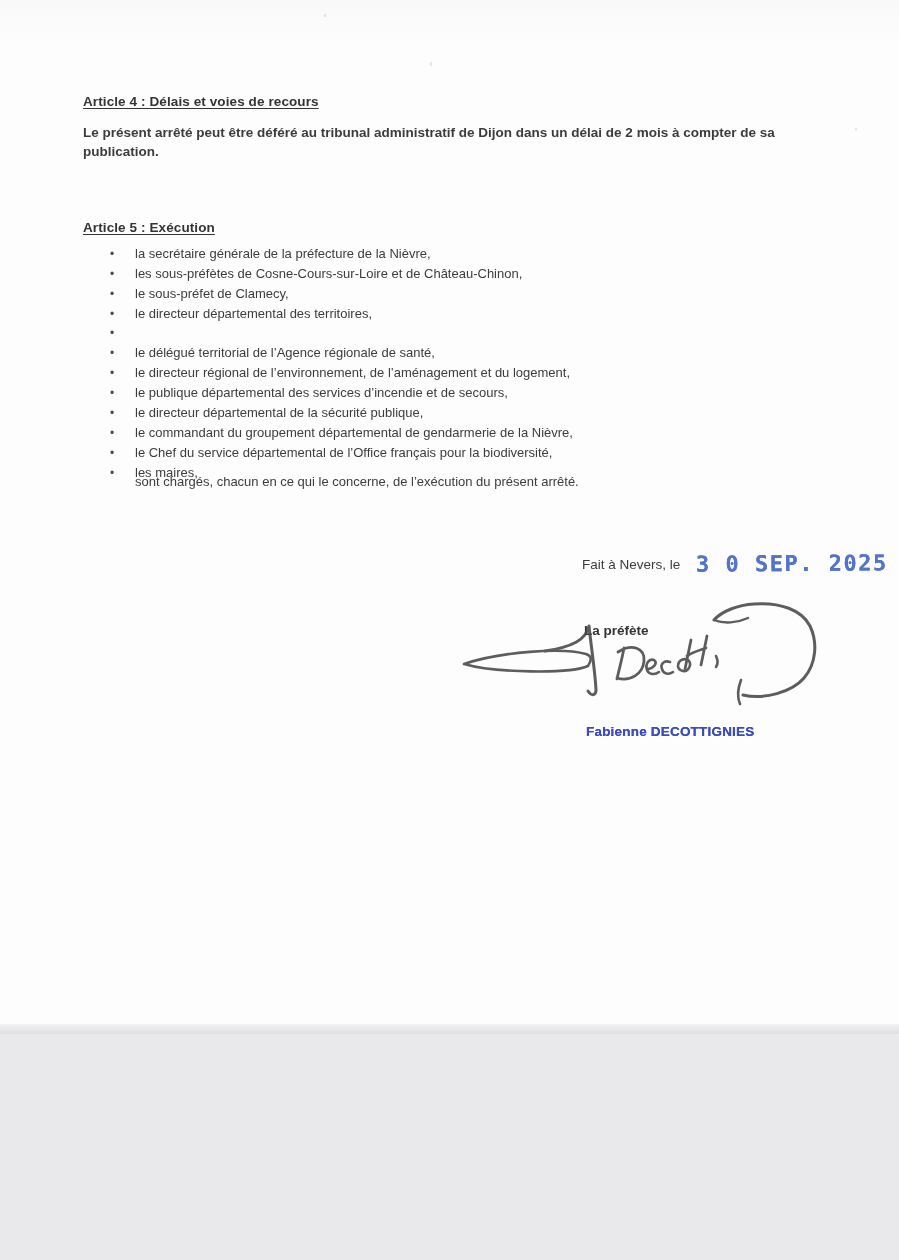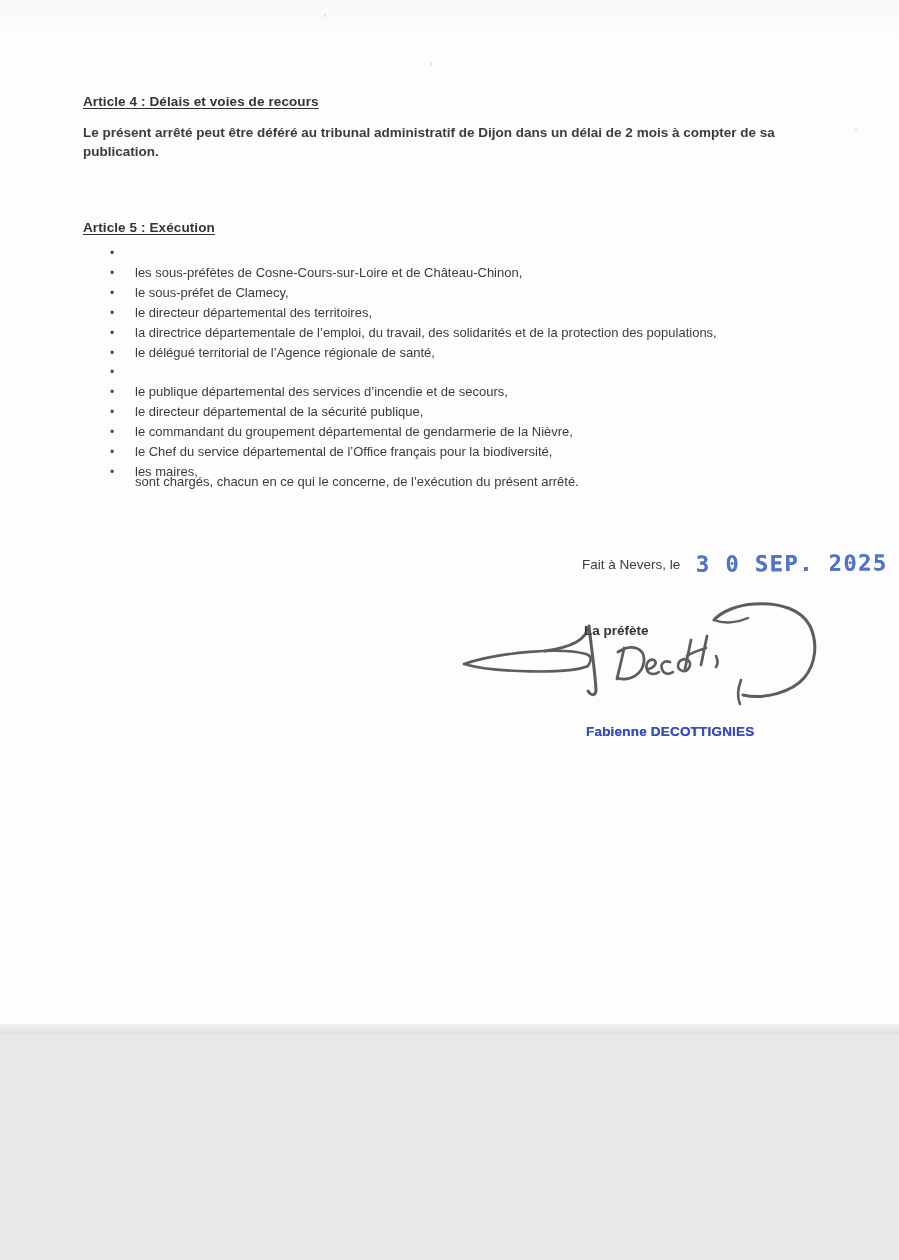--- a/index.html
+++ b/index.html
@@ -134,43 +134,44 @@
 
   <div class="article-heading" id="article4-heading">Article 4 : Délais et voies de recours</div>
 
   <div class="body-paragraph">Le présent arrêté peut être déféré au tribunal administratif de Dijon dans un délai de 2 mois à compter de sa publication.</div>
 
   <div class="article-heading" id="article5-heading">Article 5 : Exécution</div>
 
   <ul class="execution-list">
     <li>
       <span class="bullet-marker">•</span>
+      <span>la secrétaire générale de la préfecture de la Nièvre,</span>
     </li>
     <li>
       <span class="bullet-marker">•</span>
       <span>les sous-préfètes de Cosne-Cours-sur-Loire et de Château-Chinon,</span>
     </li>
     <li>
       <span class="bullet-marker">•</span>
       <span>le sous-préfet de Clamecy,</span>
     </li>
     <li>
       <span class="bullet-marker">•</span>
       <span>le directeur départemental des territoires,</span>
     </li>
     <li>
       <span class="bullet-marker">•</span>
-      <span>la directrice départementale de l’emploi, du travail, des solidarités et de la protection des populations,</span>
     </li>
     <li>
       <span class="bullet-marker">•</span>
       <span>le délégué territorial de l’Agence régionale de santé,</span>
     </li>
     <li>
       <span class="bullet-marker">•</span>
+      <span>le directeur régional de l’environnement, de l’aménagement et du logement,</span>
     </li>
     <li>
       <span class="bullet-marker">•</span>
       <span>le publique départemental des services d’incendie et de secours,</span>
     </li>
     <li>
       <span class="bullet-marker">•</span>
       <span>le directeur départemental de la sécurité publique,</span>
     </li>
     <li>

